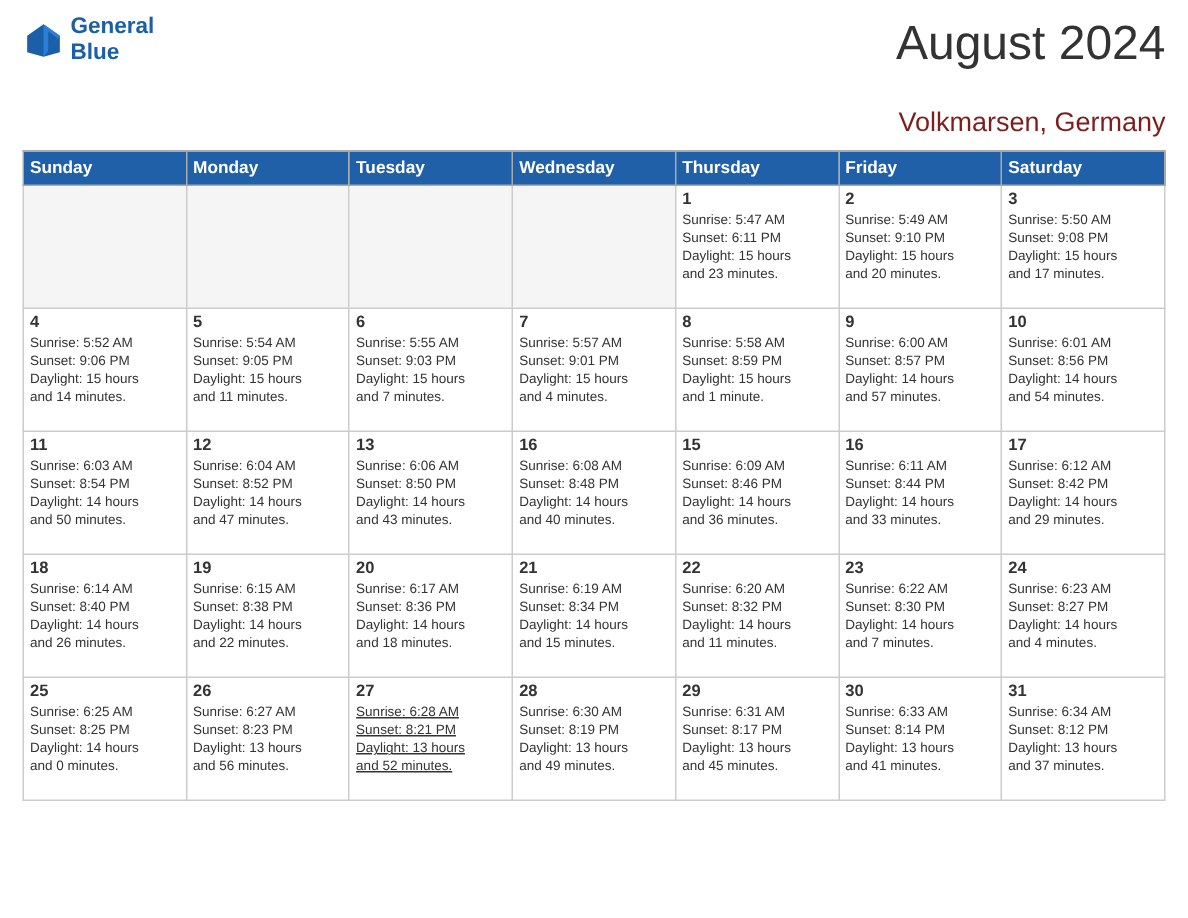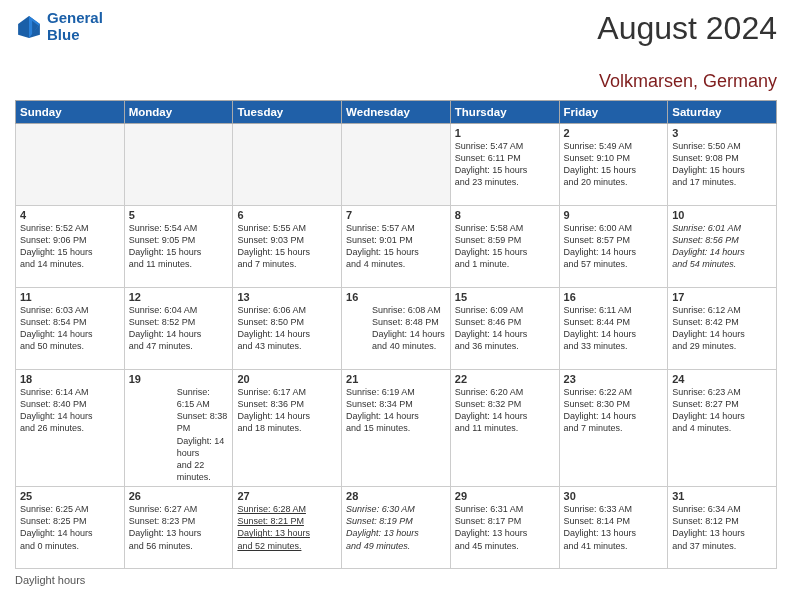--- a/index.html
+++ b/index.html
@@ -197,21 +197,21 @@
           </td>
           <td>
             <div class="day-num">9</div>
             <div class="day-info" style="white-space: pre-line;">Sunrise: 6:00 AM
 Sunset: 8:57 PM
 Daylight: 14 hours
 and 57 minutes.</div>
           </td>
           <td>
             <div class="day-num">10</div>
-            <div class="day-info" style="white-space: pre-line; font-style: italic;">Sunrise: 6:01 AM
+            <div class="day-info" style="white-space: pre-line;">Sunrise: 6:01 AM
 Sunset: 8:56 PM
 Daylight: 14 hours
 and 54 minutes.</div>
           </td>
         </tr>
         <tr>
           <td>
             <div class="day-num">11</div>
             <div class="day-info" style="white-space: pre-line;">Sunrise: 6:03 AM
 Sunset: 8:54 PM
@@ -227,21 +227,21 @@
           </td>
           <td>
             <div class="day-num">13</div>
             <div class="day-info" style="white-space: pre-line;">Sunrise: 6:06 AM
 Sunset: 8:50 PM
 Daylight: 14 hours
 and 43 minutes.</div>
           </td>
           <td>
             <div class="day-num">16</div>
-            <div class="day-info" style="white-space: pre-line; margin-left: 26px;">Sunrise: 6:08 AM
+            <div class="day-info" style="white-space: pre-line;">Sunrise: 6:08 AM
 Sunset: 8:48 PM
 Daylight: 14 hours
 and 40 minutes.</div>
           </td>
           <td>
             <div class="day-num">15</div>
             <div class="day-info" style="white-space: pre-line;">Sunrise: 6:09 AM
 Sunset: 8:46 PM
 Daylight: 14 hours
 and 36 minutes.</div>
@@ -264,21 +264,21 @@
         <tr>
           <td>
             <div class="day-num">18</div>
             <div class="day-info" style="white-space: pre-line;">Sunrise: 6:14 AM
 Sunset: 8:40 PM
 Daylight: 14 hours
 and 26 minutes.</div>
           </td>
           <td>
             <div class="day-num">19</div>
-            <div class="day-info" style="white-space: pre-line; margin-left: 48px;">Sunrise: 6:15 AM
+            <div class="day-info" style="white-space: pre-line;">Sunrise: 6:15 AM
 Sunset: 8:38 PM
 Daylight: 14 hours
 and 22 minutes.</div>
           </td>
           <td>
             <div class="day-num">20</div>
             <div class="day-info" style="white-space: pre-line;">Sunrise: 6:17 AM
 Sunset: 8:36 PM
 Daylight: 14 hours
 and 18 minutes.</div>
@@ -329,21 +329,21 @@
           </td>
           <td>
             <div class="day-num">27</div>
             <div class="day-info" style="white-space: pre-line; text-decoration: underline;">Sunrise: 6:28 AM
 Sunset: 8:21 PM
 Daylight: 13 hours
 and 52 minutes.</div>
           </td>
           <td>
             <div class="day-num">28</div>
-            <div class="day-info" style="white-space: pre-line; font-style: italic;">Sunrise: 6:30 AM
+            <div class="day-info" style="white-space: pre-line;">Sunrise: 6:30 AM
 Sunset: 8:19 PM
 Daylight: 13 hours
 and 49 minutes.</div>
           </td>
           <td>
             <div class="day-num">29</div>
             <div class="day-info" style="white-space: pre-line;">Sunrise: 6:31 AM
 Sunset: 8:17 PM
 Daylight: 13 hours
 and 45 minutes.</div>
@@ -359,16 +359,13 @@
             <div class="day-num">31</div>
             <div class="day-info" style="white-space: pre-line;">Sunrise: 6:34 AM
 Sunset: 8:12 PM
 Daylight: 13 hours
 and 37 minutes.</div>
           </td>
         </tr>
       </tbody>
   </table>
 
-  <div class="footer-note">
-    <span>Daylight hours</span>
-  </div>
 </div>
 
 </body></html>

